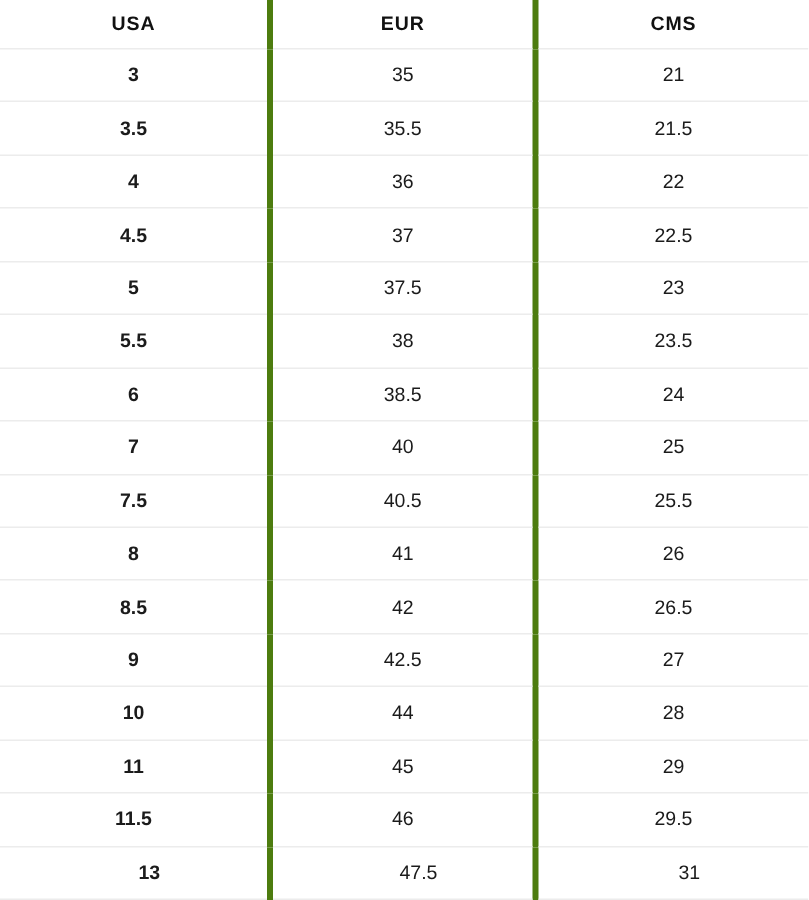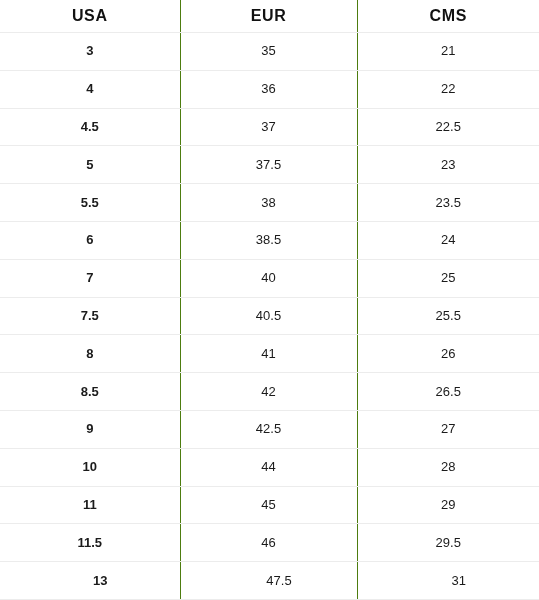--- a/index.html
+++ b/index.html
@@ -31,25 +31,25 @@
     vertical-align: middle;
     border-bottom: 1px solid #ececec;
     padding: 0;
     height: 26px;
     line-height: 26px;
     white-space: nowrap;
   }
   
   #size-table th.sep,
   #size-table td.sep {
-    border-left: 1px solid #4d7c0f;
+    border-left: 4px solid #4d7c0f;
   }
 
   #size-table thead th {
-    font-size: 16px;
+    font-size: 13px;
     font-weight: bold;
     letter-spacing: 0.6px;
     height: 32px;
     line-height: 32px;
     color: #111111;
     text-align: center;
   }
 
   #size-table tbody td {
     font-size: 13px;
@@ -83,20 +83,25 @@
       <th>USA</th>
       <th class="sep">EUR</th>
       <th class="sep">CMS</th>
     </tr>
   </thead>
   <tbody id="table-body">
       <tr>
         <td class="c-usa">3</td>
         <td class="c-eur sep">35</td>
         <td class="c-cms sep">21</td>
+      </tr>
+      <tr>
+        <td class="c-usa">3.5</td>
+        <td class="c-eur sep">35.5</td>
+        <td class="c-cms sep">21.5</td>
       </tr>
       <tr>
         <td class="c-usa">4</td>
         <td class="c-eur sep">36</td>
         <td class="c-cms sep">22</td>
       </tr>
       <tr>
         <td class="c-usa">4.5</td>
         <td class="c-eur sep">37</td>
         <td class="c-cms sep">22.5</td>

